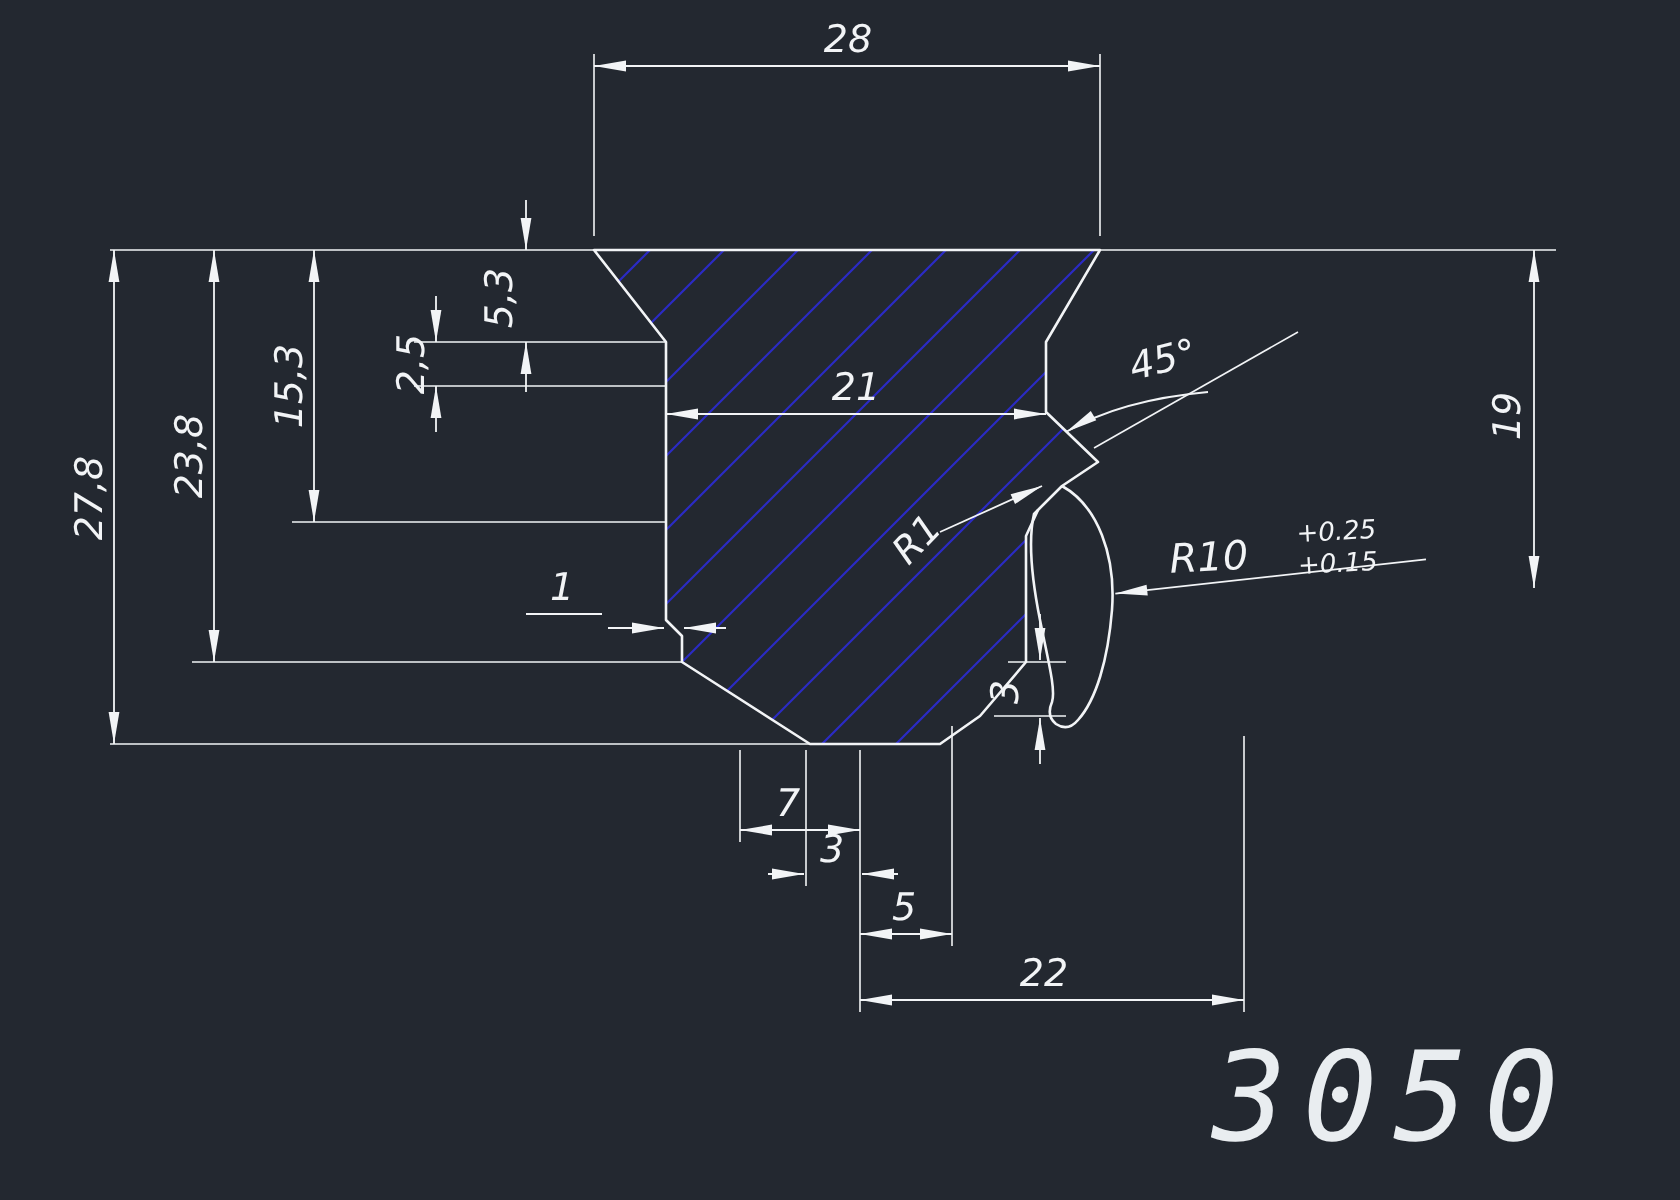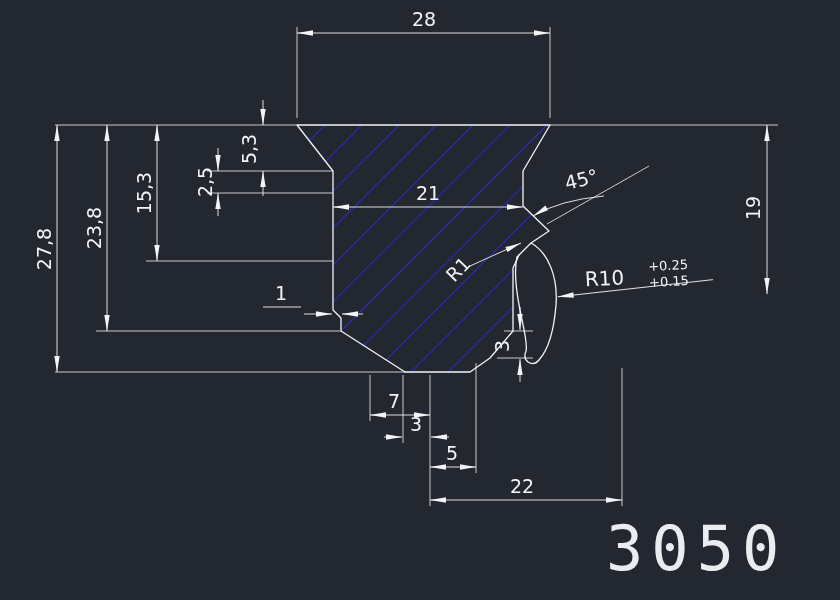--- a/index.html
+++ b/index.html
@@ -1,16 +1,16 @@
 <!DOCTYPE html>
 <html style="--background: #232830; --line: #f2f4f6; --hatch: #2b2bc4;"><head>
 <meta charset="utf-8">
 <style>
   html,body{margin:0;padding:0;background:var(--background,#232830);}
-  .stage{position:relative;width:840px;height:600px;background:var(--background,#232830);overflow:hidden;}
+  .stage{position:relative;width:840px;height:600px;background:var(--background,#232830);overflow:hidden;font-style:italic;}
   svg{position:absolute;left:0;top:0;}
   .outline{stroke:var(--line,#f2f4f6);fill:none;stroke-width:1.3;stroke-linejoin:round;}
   .dimline{stroke:var(--line,#f2f4f6);fill:none;stroke-width:0.9;}
   .ext{stroke:var(--line,#f2f4f6);fill:none;stroke-width:0.8;}
   .hatchline{stroke:var(--hatch,#2b2bc4);stroke-width:1.1;}
   text{fill:var(--line,#f2f4f6);font-family:"DejaVu Sans","Liberation Sans",sans-serif;font-size:19px;}
   .mid{text-anchor:middle;}
   .tol{font-size:13px;}
   .big{font-size:20px;}
   .pn{font-family:"DejaVu Sans Mono","Liberation Mono",monospace;font-size:62px;letter-spacing:8px;fill:#e9edf0;}

